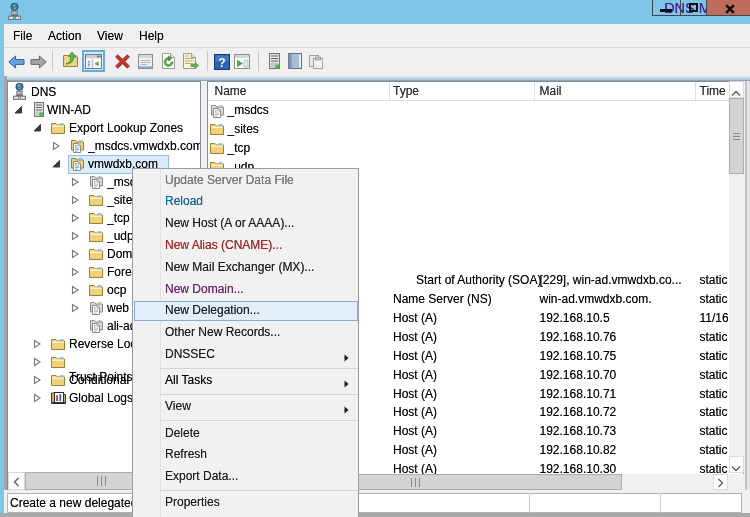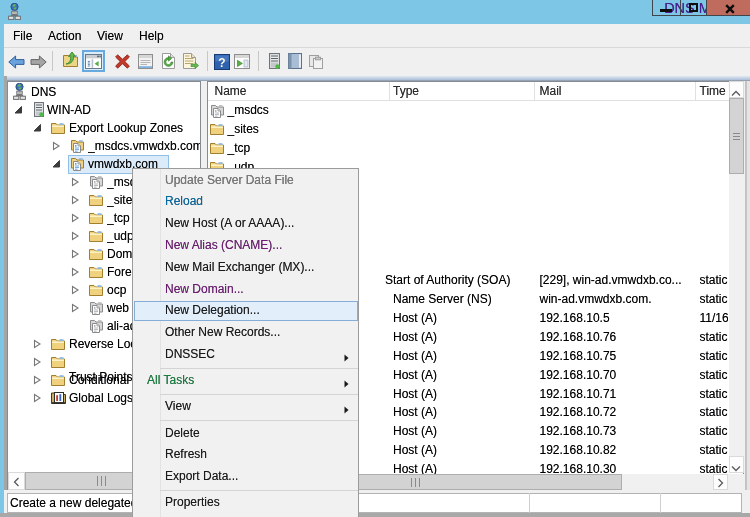--- a/index.html
+++ b/index.html
@@ -331,21 +331,21 @@
     <path d="M1 4.2 L13 4.2" stroke="#fdf2c4" stroke-width="1.6"></path>
     <rect x="8.5" y="1.2" width="4" height="1.8" fill="#8fb7dd"></rect>
   </svg>
 <div class="abs" style="left:227.5px;top:138.8px;height:19px;line-height:19px">_tcp</div>
 <svg class="abs" style="left:210px;top:161.2px" width="14" height="12" viewBox="0 0 14 12">
     <path d="M0.5 11.5 L0.5 1.5 L5 1.5 L6.5 3 L13.5 3 L13.5 11.5 Z" fill="#efd17e" stroke="#a0802f"></path>
     <path d="M1 4.2 L13 4.2" stroke="#fdf2c4" stroke-width="1.6"></path>
     <rect x="8.5" y="1.2" width="4" height="1.8" fill="#8fb7dd"></rect>
   </svg>
 <div class="abs" style="left:227.5px;top:157.7px;height:19px;line-height:19px">_udp</div>
-<div class="abs" style="left:385px;top:271.1px;height:19px;line-height:19px;white-space:nowrap">Start of Authority (SOA)</div>
+<div class="abs" style="left:416px;top:271.1px;height:19px;line-height:19px;white-space:nowrap">Start of Authority (SOA)</div>
 <div class="abs" style="left:539.5px;top:271.1px;height:19px;line-height:19px;white-space:nowrap">[229], win-ad.vmwdxb.co...</div>
 <div class="abs" style="left:699.5px;top:271.1px;height:19px;line-height:19px;white-space:nowrap;max-width:28px;overflow:hidden">static</div>
 <div class="abs" style="left:393px;top:290.0px;height:19px;line-height:19px;white-space:nowrap">Name Server (NS)</div>
 <div class="abs" style="left:539.5px;top:290.0px;height:19px;line-height:19px;white-space:nowrap">win-ad.vmwdxb.com.</div>
 <div class="abs" style="left:699.5px;top:290.0px;height:19px;line-height:19px;white-space:nowrap;max-width:28px;overflow:hidden">static</div>
 <div class="abs" style="left:393px;top:308.9px;height:19px;line-height:19px;white-space:nowrap">Host (A)</div>
 <div class="abs" style="left:539.5px;top:308.9px;height:19px;line-height:19px;white-space:nowrap">192.168.10.5</div>
 <div class="abs" style="left:699.5px;top:308.9px;height:19px;line-height:19px;white-space:nowrap;max-width:28px;overflow:hidden">11/16/2</div>
 <div class="abs" style="left:393px;top:327.79999999999995px;height:19px;line-height:19px;white-space:nowrap">Host (A)</div>
 <div class="abs" style="left:539.5px;top:327.79999999999995px;height:19px;line-height:19px;white-space:nowrap">192.168.10.76</div>
@@ -395,32 +395,32 @@
 <div class="abs" style="left:7px;top:492.5px;width:735px;height:20.5px;background:#fff;border:1px solid #b3b3b3"></div>
 <div class="abs" style="left:528.5px;top:493px;width:1px;height:19.5px;background:#cfcfcf"></div>
 <div class="abs" style="left:660px;top:493px;width:1px;height:19.5px;background:#cfcfcf"></div>
 <div class="abs" style="left:10px;top:494.5px;height:17px;line-height:17px;white-space:nowrap">Create a new delegated zone</div>
 <div class="abs" style="left:0;top:513px;width:750px;height:4px;background:#a8a8a8"></div>
 <div class="abs" style="left:132px;top:168px;width:227px;height:349px;background:#f1f1f1;border:1px solid #9b9b9b;border-bottom:none"></div>
 <div class="abs" style="left:160px;top:169px;width:1px;height:348px;background:#e2e2e2"></div>
 <div class="abs" style="left:165px;top:169.6px;height:21.8px;line-height:21.8px;white-space:nowrap;color:#7a7a7a">Update Server Data File</div>
 <div class="abs" style="left:165px;top:191.4px;height:21.8px;line-height:21.8px;white-space:nowrap;color:#0369a1">Reload</div>
 <div class="abs" style="left:165px;top:213.2px;height:21.8px;line-height:21.8px;white-space:nowrap;color:#1a1a1a">New Host (A or AAAA)...</div>
-<div class="abs" style="left:165px;top:235.0px;height:21.8px;line-height:21.8px;white-space:nowrap;color:#701a75">New Alias (CNAME)...</div>
+<div class="abs" style="left:165px;top:235.0px;height:21.8px;line-height:21.8px;white-space:nowrap;color:#b91c1c">New Alias (CNAME)...</div>
 <div class="abs" style="left:165px;top:256.8px;height:21.8px;line-height:21.8px;white-space:nowrap;color:#1a1a1a">New Mail Exchanger (MX)...</div>
 <div class="abs" style="left:165px;top:278.6px;height:21.8px;line-height:21.8px;white-space:nowrap;color:#701a75">New Domain...</div>
 <div class="abs" style="left:133.5px;top:300.9px;width:224px;height:20px;background:#e3eefb;border:1px solid #86add8"></div>
 <div class="abs" style="left:165px;top:300.4px;height:21.8px;line-height:21.8px;white-space:nowrap;color:#1a1a1a">New Delegation...</div>
 <div class="abs" style="left:165px;top:322.2px;height:21.8px;line-height:21.8px;white-space:nowrap;color:#1a1a1a">Other New Records...</div>
 <div class="abs" style="left:165px;top:344.0px;height:21.8px;line-height:21.8px;white-space:nowrap;color:#1a1a1a">DNSSEC</div>
 <div class="abs" style="left:344px;top:351.0px;width:5px;height:8px"><svg width="5" height="8">
       <path d="M0.5 0.5 L4.5 4 L0.5 7.5 Z" fill="#1a1a1a"></path>
     </svg></div>
 <div class="abs" style="left:160px;top:367.5px;width:198px;height:1px;background:#d4d4d4"></div>
-<div class="abs" style="left:147px;top:370.2px;height:21.8px;line-height:21.8px;white-space:nowrap;color:#15803d">All Tasks</div>
+<div class="abs" style="left:165px;top:370.2px;height:21.8px;line-height:21.8px;white-space:nowrap;color:#000000">All Tasks</div>
 <div class="abs" style="left:344px;top:377.2px;width:5px;height:8px"><svg width="5" height="8">
       <path d="M0.5 0.5 L4.5 4 L0.5 7.5 Z" fill="#1a1a1a"></path>
     </svg></div>
 <div class="abs" style="left:160px;top:393.7px;width:198px;height:1px;background:#d4d4d4"></div>
 <div class="abs" style="left:165px;top:396.4px;height:21.8px;line-height:21.8px;white-space:nowrap;color:#1a1a1a">View</div>
 <div class="abs" style="left:344px;top:403.4px;width:5px;height:8px"><svg width="5" height="8">
       <path d="M0.5 0.5 L4.5 4 L0.5 7.5 Z" fill="#1a1a1a"></path>
     </svg></div>
 <div class="abs" style="left:160px;top:419.9px;width:198px;height:1px;background:#d4d4d4"></div>
 <div class="abs" style="left:165px;top:422.6px;height:21.8px;line-height:21.8px;white-space:nowrap;color:#1a1a1a">Delete</div>

